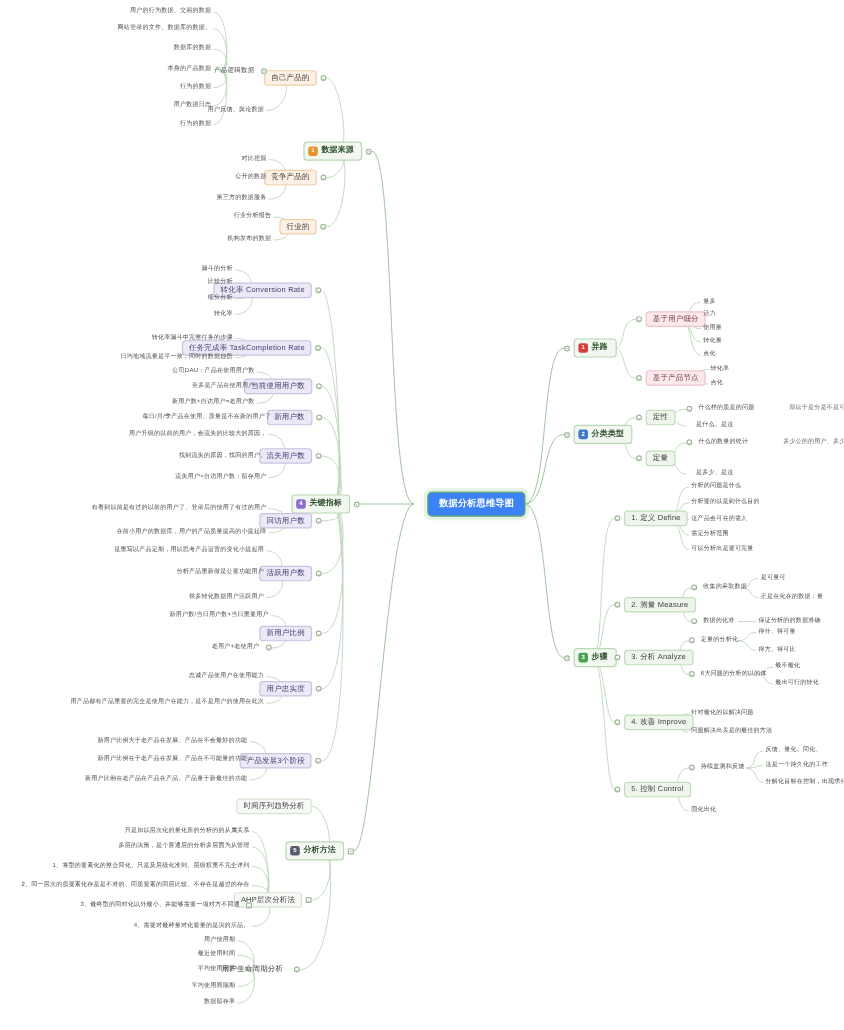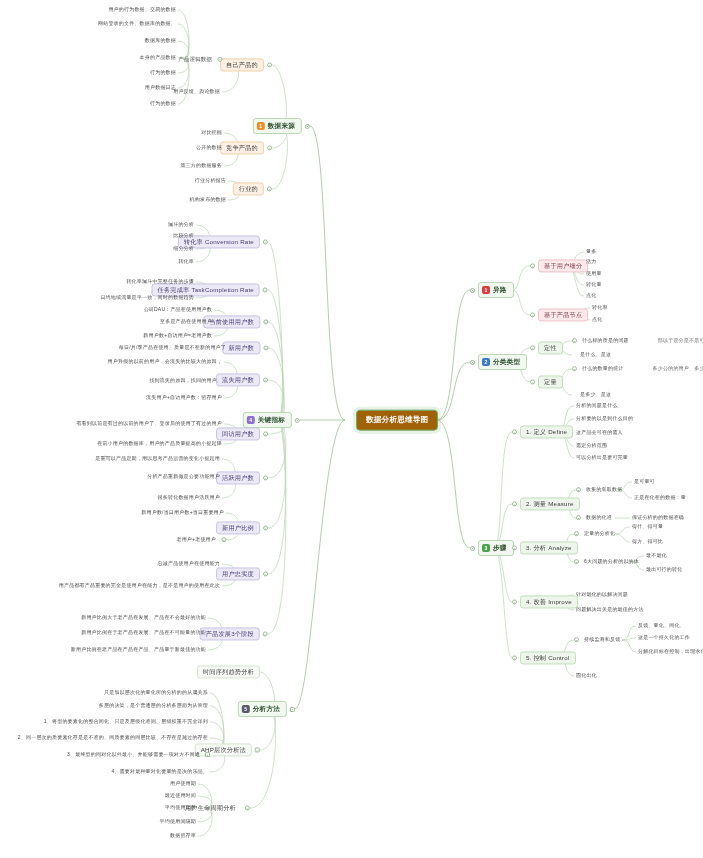--- a/index.html
+++ b/index.html
@@ -28,21 +28,21 @@
   .node .cap {
     display: inline-block;
     padding: 2px 5px;
     border-radius: 3px;
     font-size: 6.2px;
     letter-spacing: .2px;
     color: #3c3c3c;
   }
   
   .root .cap {
-    background: #a16207;
+    background: #3b82f6;
     border: 1px solid #6aae6a;
     color: #ffffff;
     font-size: 7.6px;
     font-weight: bold;
     padding: 5px 9px;
     border-radius: 4px;
     box-shadow: 0 0 0 3px rgba(140,198,140,.22);
   }
   
   .l1 .cap {

